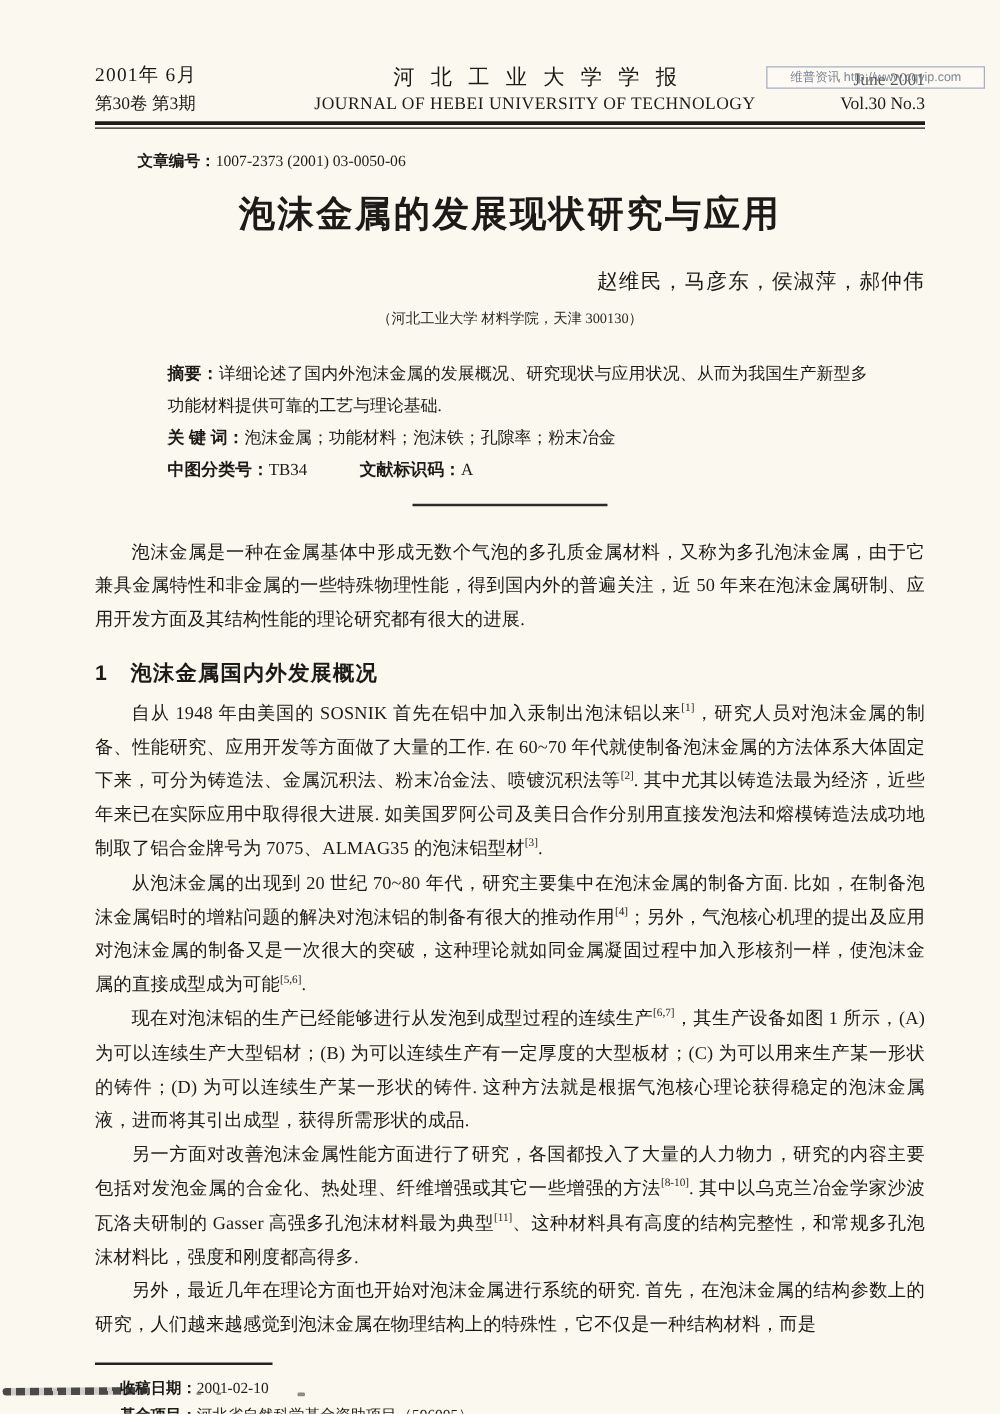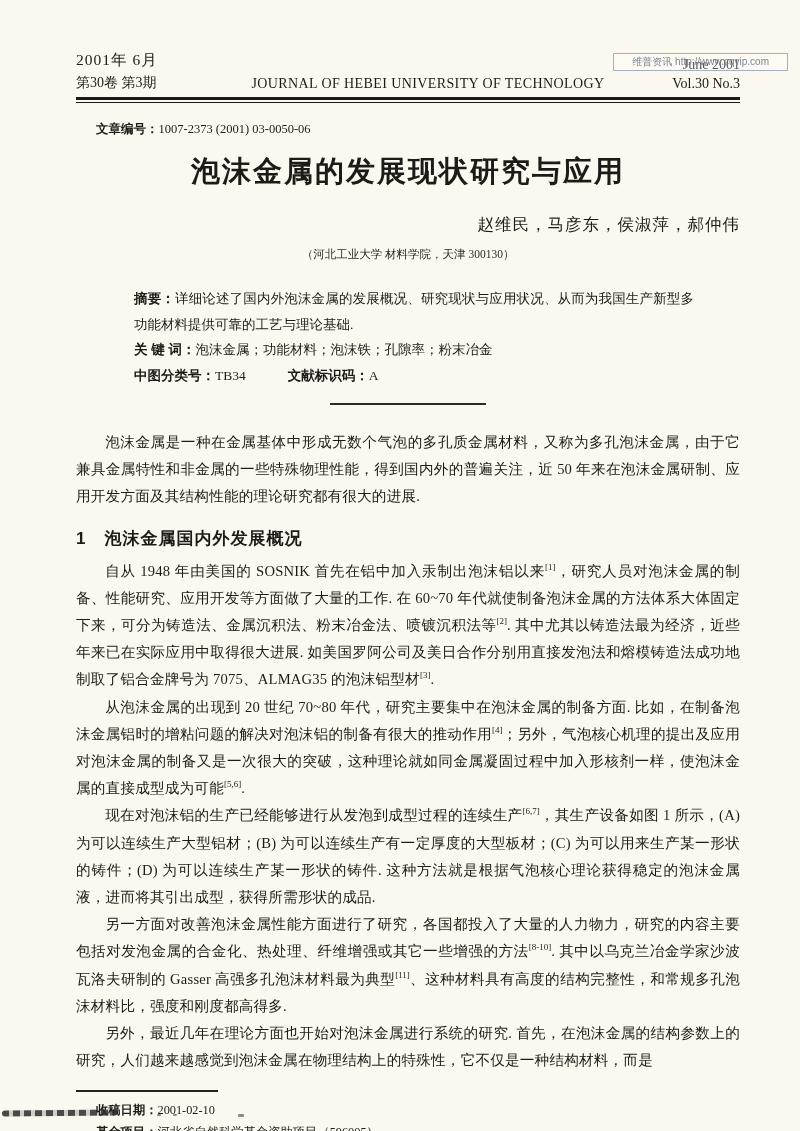--- a/index.html
+++ b/index.html
@@ -39,21 +39,21 @@
   .journal-cn{font-size:17px;letter-spacing:13px;text-indent:13px;white-space:nowrap;}
   .journal-en{font-size:14px;letter-spacing:0.4px;white-space:nowrap;font-weight:500;}
   .mast-en{font-size:14px;}
   .double-rule{
     margin-top:5px;height:2px;
     border-top:3px solid #1a1a1a;
     border-bottom:1px solid #1a1a1a;
   }
   
   .article-id{
-    margin-top:18px;margin-left:20px;
+    margin-top:18px;margin-left:34px;
     font-size:12.5px;
   }
   .article-id b{font-family:"Liberation Sans","DejaVu Sans",sans-serif;font-size:12.5px;}
   .paper-title{
     margin:14px 0 0 0;
     text-align:center;
     font-family:"Liberation Sans","DejaVu Sans",sans-serif;
     font-size:29px;font-weight:bold;letter-spacing:2px;
   }
   .authors{
@@ -126,20 +126,21 @@
   <div class="watermark">
     <span>维普资讯 http://www.cqvip.com</span>
   </div>
 
   <header class="masthead">
     <div class="mast-col mast-left">
       <div class="mast-cn">2001年  6月</div>
       <div class="mast-cn2">第30卷  第3期</div>
     </div>
     <div class="mast-col mast-center">
+      <div class="journal-cn">河北工业大学学报</div>
       <div class="journal-en">JOURNAL OF HEBEI UNIVERSITY OF TECHNOLOGY</div>
     </div>
     <div class="mast-col mast-right">
       <div class="mast-en">June  2001</div>
       <div class="mast-en">Vol.30  No.3</div>
     </div>
   </header>
 
   <div class="double-rule"></div>
 

